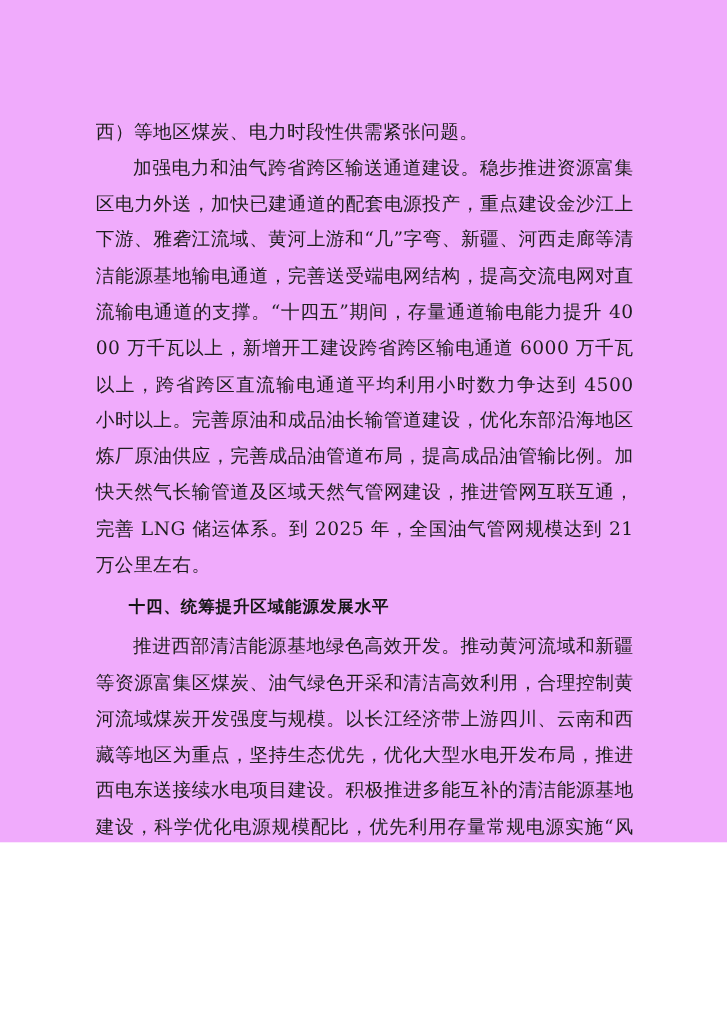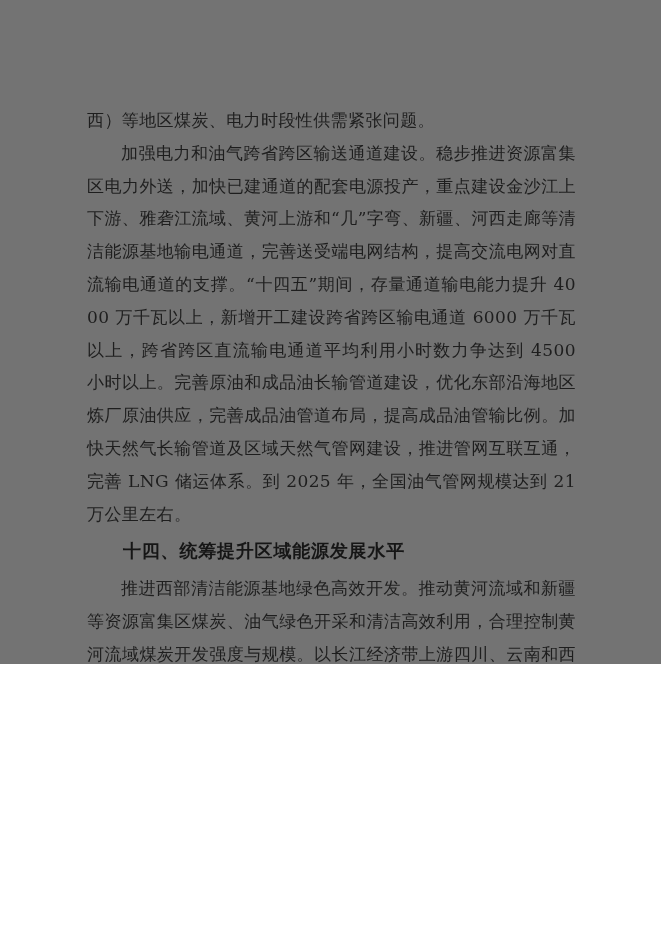--- a/index.html
+++ b/index.html
@@ -3,22 +3,22 @@
 <meta charset="utf-8">
 <style>
   html, body {
     margin: 0;
     padding: 0;
     background: #ffffff;
   }
   .page {
     position: relative;
     width: 661px;
-    height: 664px;
-    background: #737373;
+    height: 766px;
+    background: #f0abfc;
     overflow: hidden;
     font-family: "DejaVu Serif", "Liberation Serif", serif;
     color: #1e1e1e;
   }
   .content {
     position: absolute;
     left: 87px;
     top: 104px;
     width: 489px;
   }
@@ -32,21 +32,21 @@
     word-break: break-all;
   }
   .indent {
     text-indent: 2em;
   }
   .lead {
     font-weight: normal;
   }
   .heading {
     margin: 5px 0 4px 0;
-    font-size: 18px;
+    font-size: 15px;
     line-height: 32.8px;
     font-weight: bold;
     font-family: "DejaVu Sans", "Liberation Sans", sans-serif;
     text-indent: 2em;
     letter-spacing: 0.8px;
     color: #161616;
   }
   .page-number {
     position: absolute;
     left: 0;

